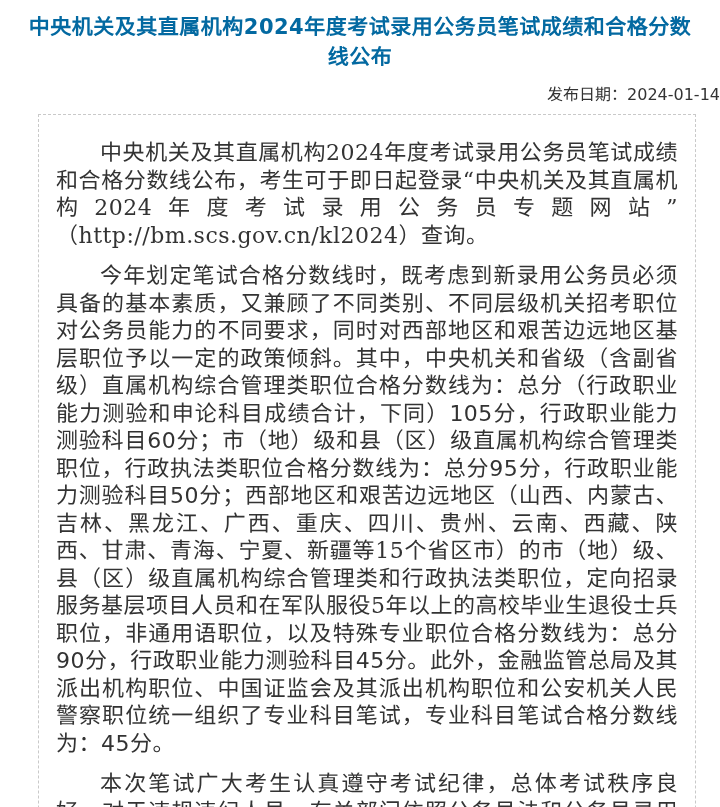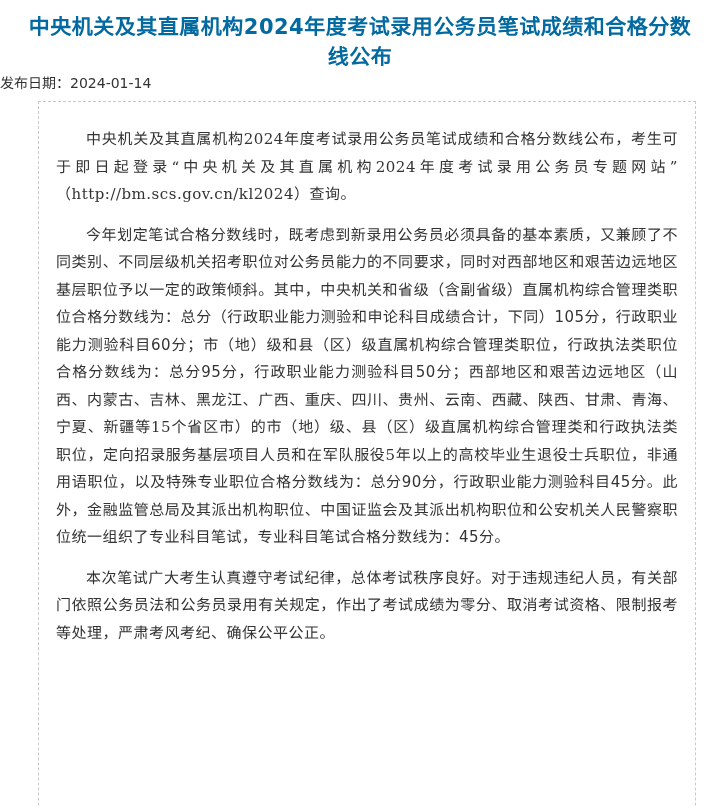--- a/index.html
+++ b/index.html
@@ -18,38 +18,39 @@
     margin: 12px 28px 0 28px;
     text-align: center;
     font-size: 21px;
     line-height: 30px;
     font-weight: 700;
     color: #0369a1;
     font-family: "DejaVu Sans", sans-serif;
     letter-spacing: 0.5px;
   }
   .pub-date {
-    text-align: left;
-    font-size: 14px;
+    margin-top: 9px;
+    text-align: right;
+    font-size: 16px;
     color: #333333;
     font-family: "DejaVu Sans", sans-serif;
   }
   .article-box {
     margin-left: 38px;
     margin-top: 9px;
     width: 658px;
     min-height: 900px; 
     border: 1px dashed #c9c9c9;
     padding: 11px 17px 40px 17px;
     background: #ffffff;
   }
   .article-box p {
     margin: 13px 0;
     font-family: "DejaVu Serif", serif;
-    font-size: 15px;
+    font-size: 22px;
     line-height: 27.5px;
     color: #333333;
     text-align: justify;
     text-justify: inter-character;
     text-indent: 2em;
     letter-spacing: 0.5px;
   }
   .bold-score {
     font-weight: 400;
     font-family: "DejaVu Sans", sans-serif;

